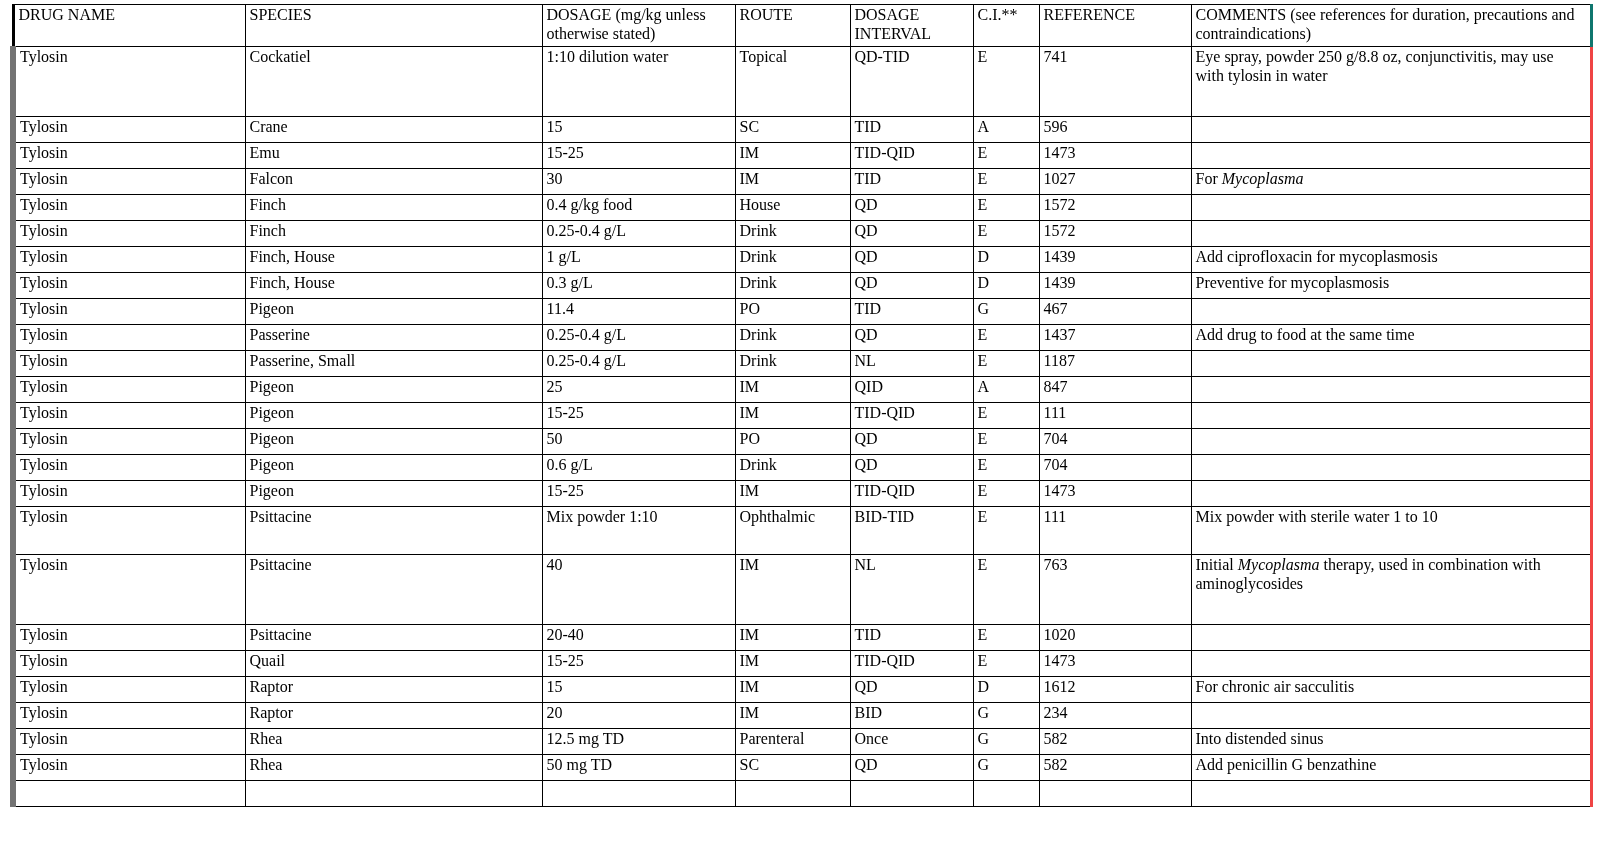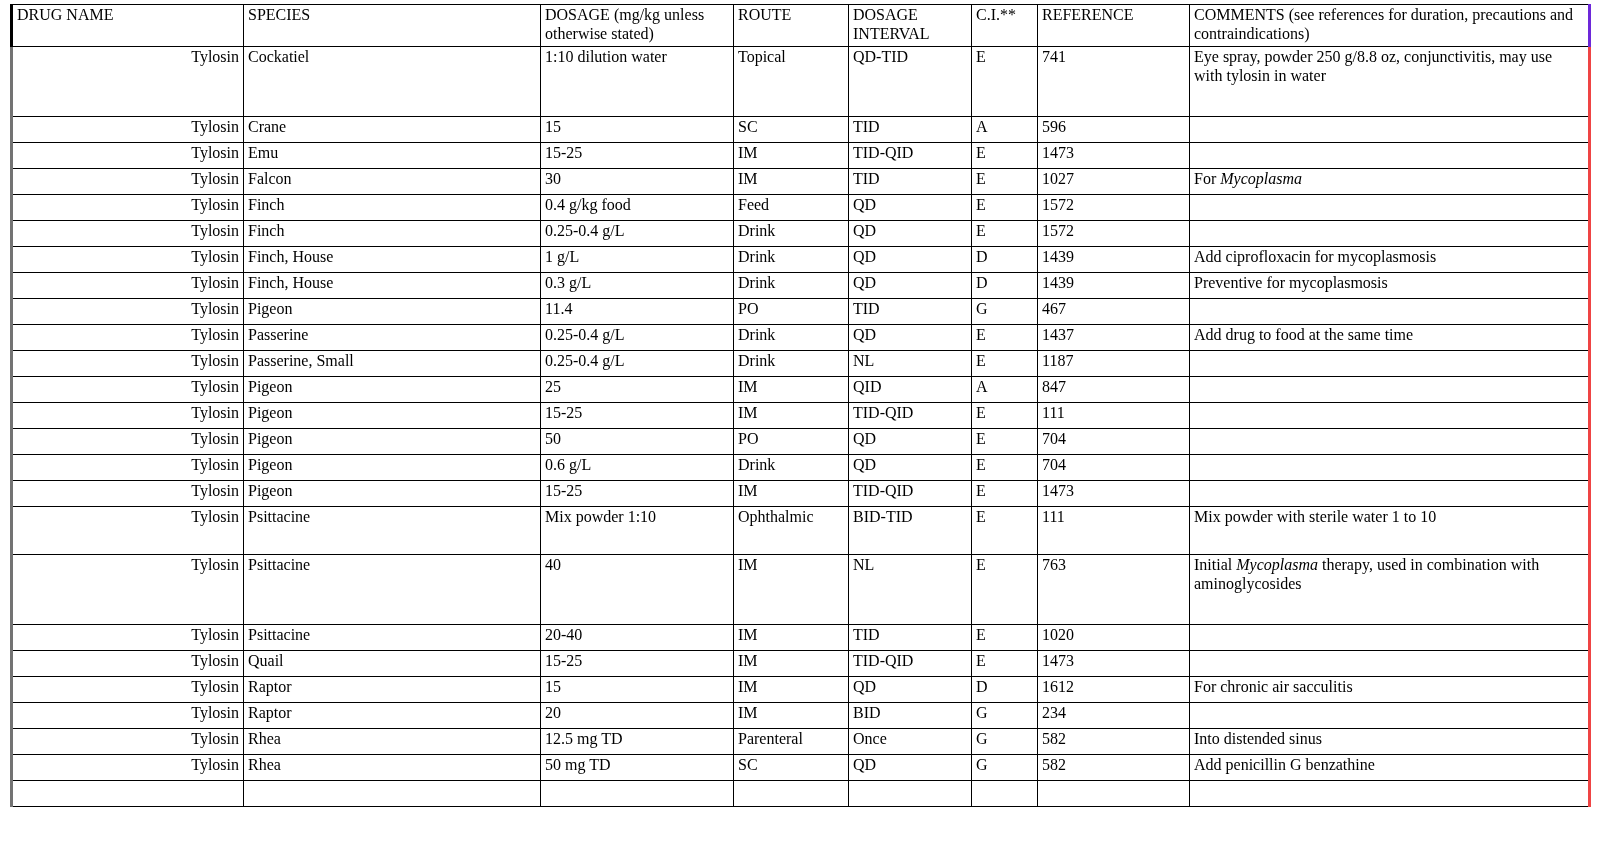--- a/index.html
+++ b/index.html
@@ -47,23 +47,23 @@
     overflow: hidden;
   }
   thead th {
     font-weight: bold;
     border-top: 3px solid #000000;
     border-bottom: 3px solid #000000;
     padding-top: 3px;
     padding-bottom: 4px;
   }
   thead th:first-child { border-left: 3px solid #000000; }
-  thead th:last-child { border-right: 3px solid #6d28d9; }
-
-  tbody td:first-child { border-left: 3px solid #737373; text-align: right; }
+  thead th:last-child { border-right: 3px solid #0f766e; }
+
+  tbody td:first-child { border-left: 6px solid #737373; }
   tbody td:last-child  { border-right: 3px solid #ef4444; }
 
   
   tbody tr { height: 26px; }
   tbody tr.tall2 { height: 70px; }
   tbody tr.tall1 { height: 48px; }
 
   em { font-style: italic; }
 </style>
 </head>
@@ -131,21 +131,21 @@
           <td>IM</td>
           <td>TID</td>
           <td>E</td>
           <td>1027</td>
           <td>For <em>Mycoplasma</em></td>
         </tr>
         <tr>
           <td>Tylosin</td>
           <td>Finch</td>
           <td>0.4 g/kg food</td>
-          <td>Feed</td>
+          <td>House</td>
           <td>QD</td>
           <td>E</td>
           <td>1572</td>
           <td></td>
         </tr>
         <tr>
           <td>Tylosin</td>
           <td>Finch</td>
           <td>0.25-0.4 g/L</td>
           <td>Drink</td>

